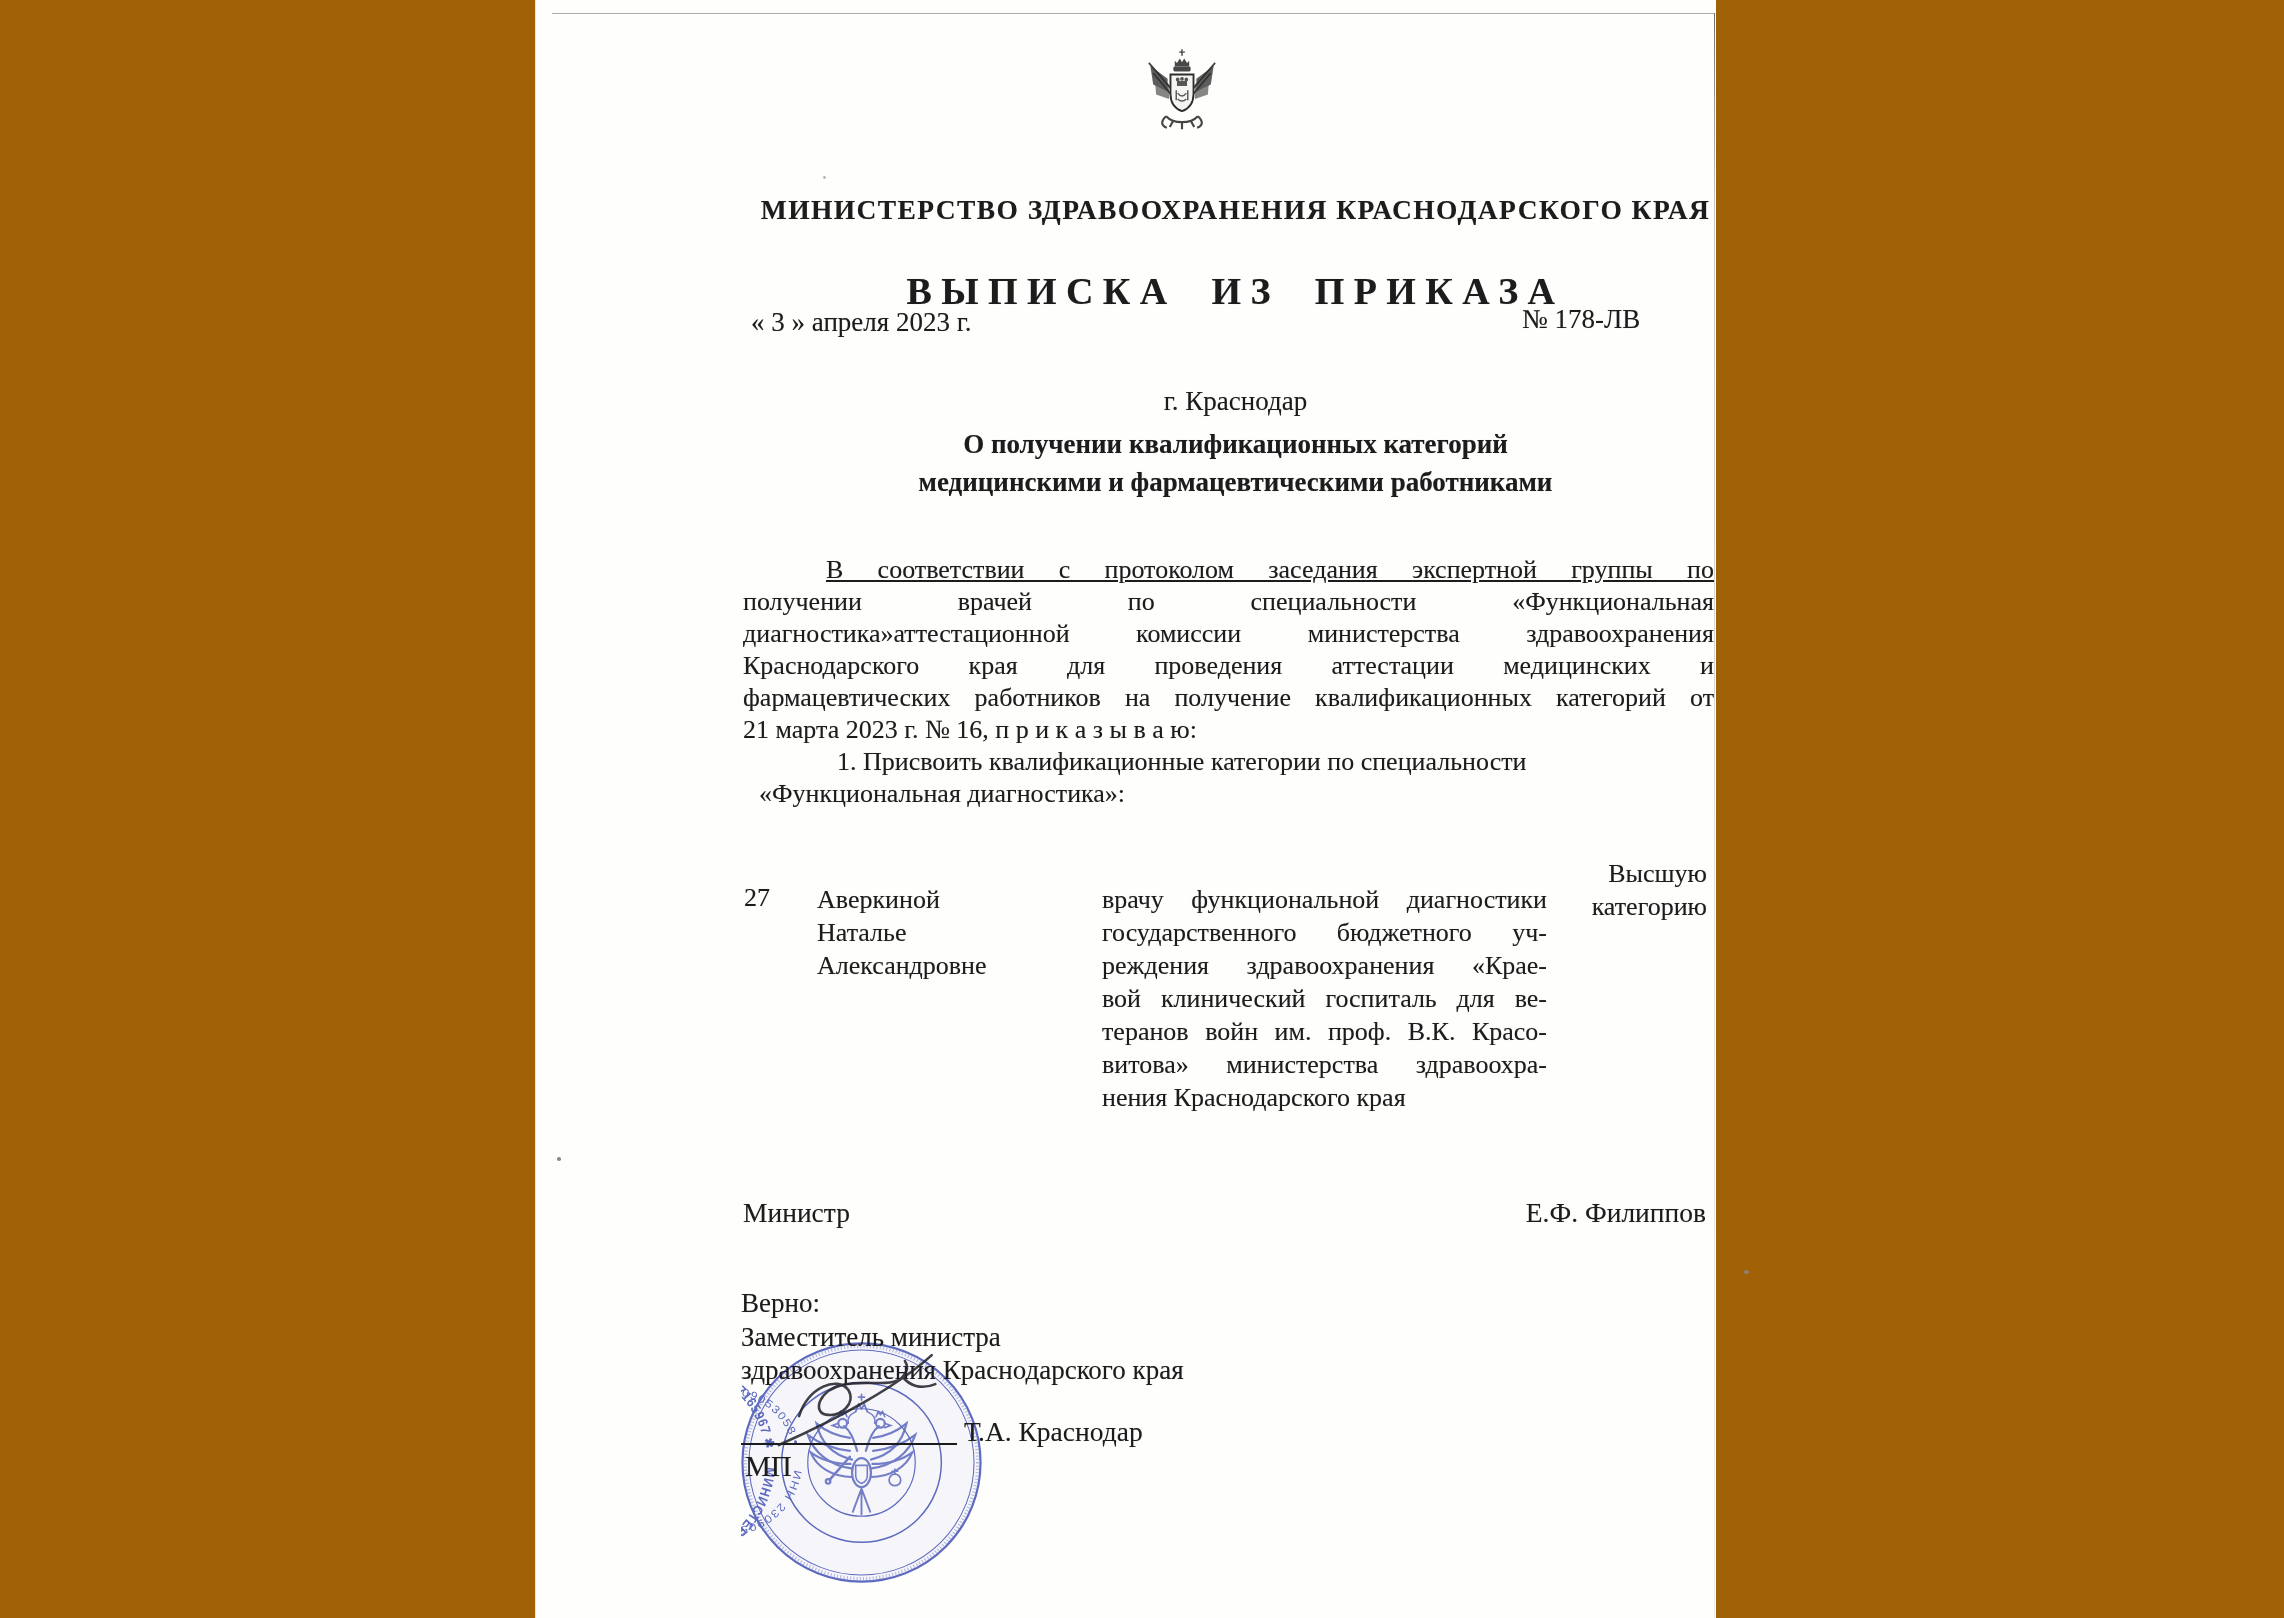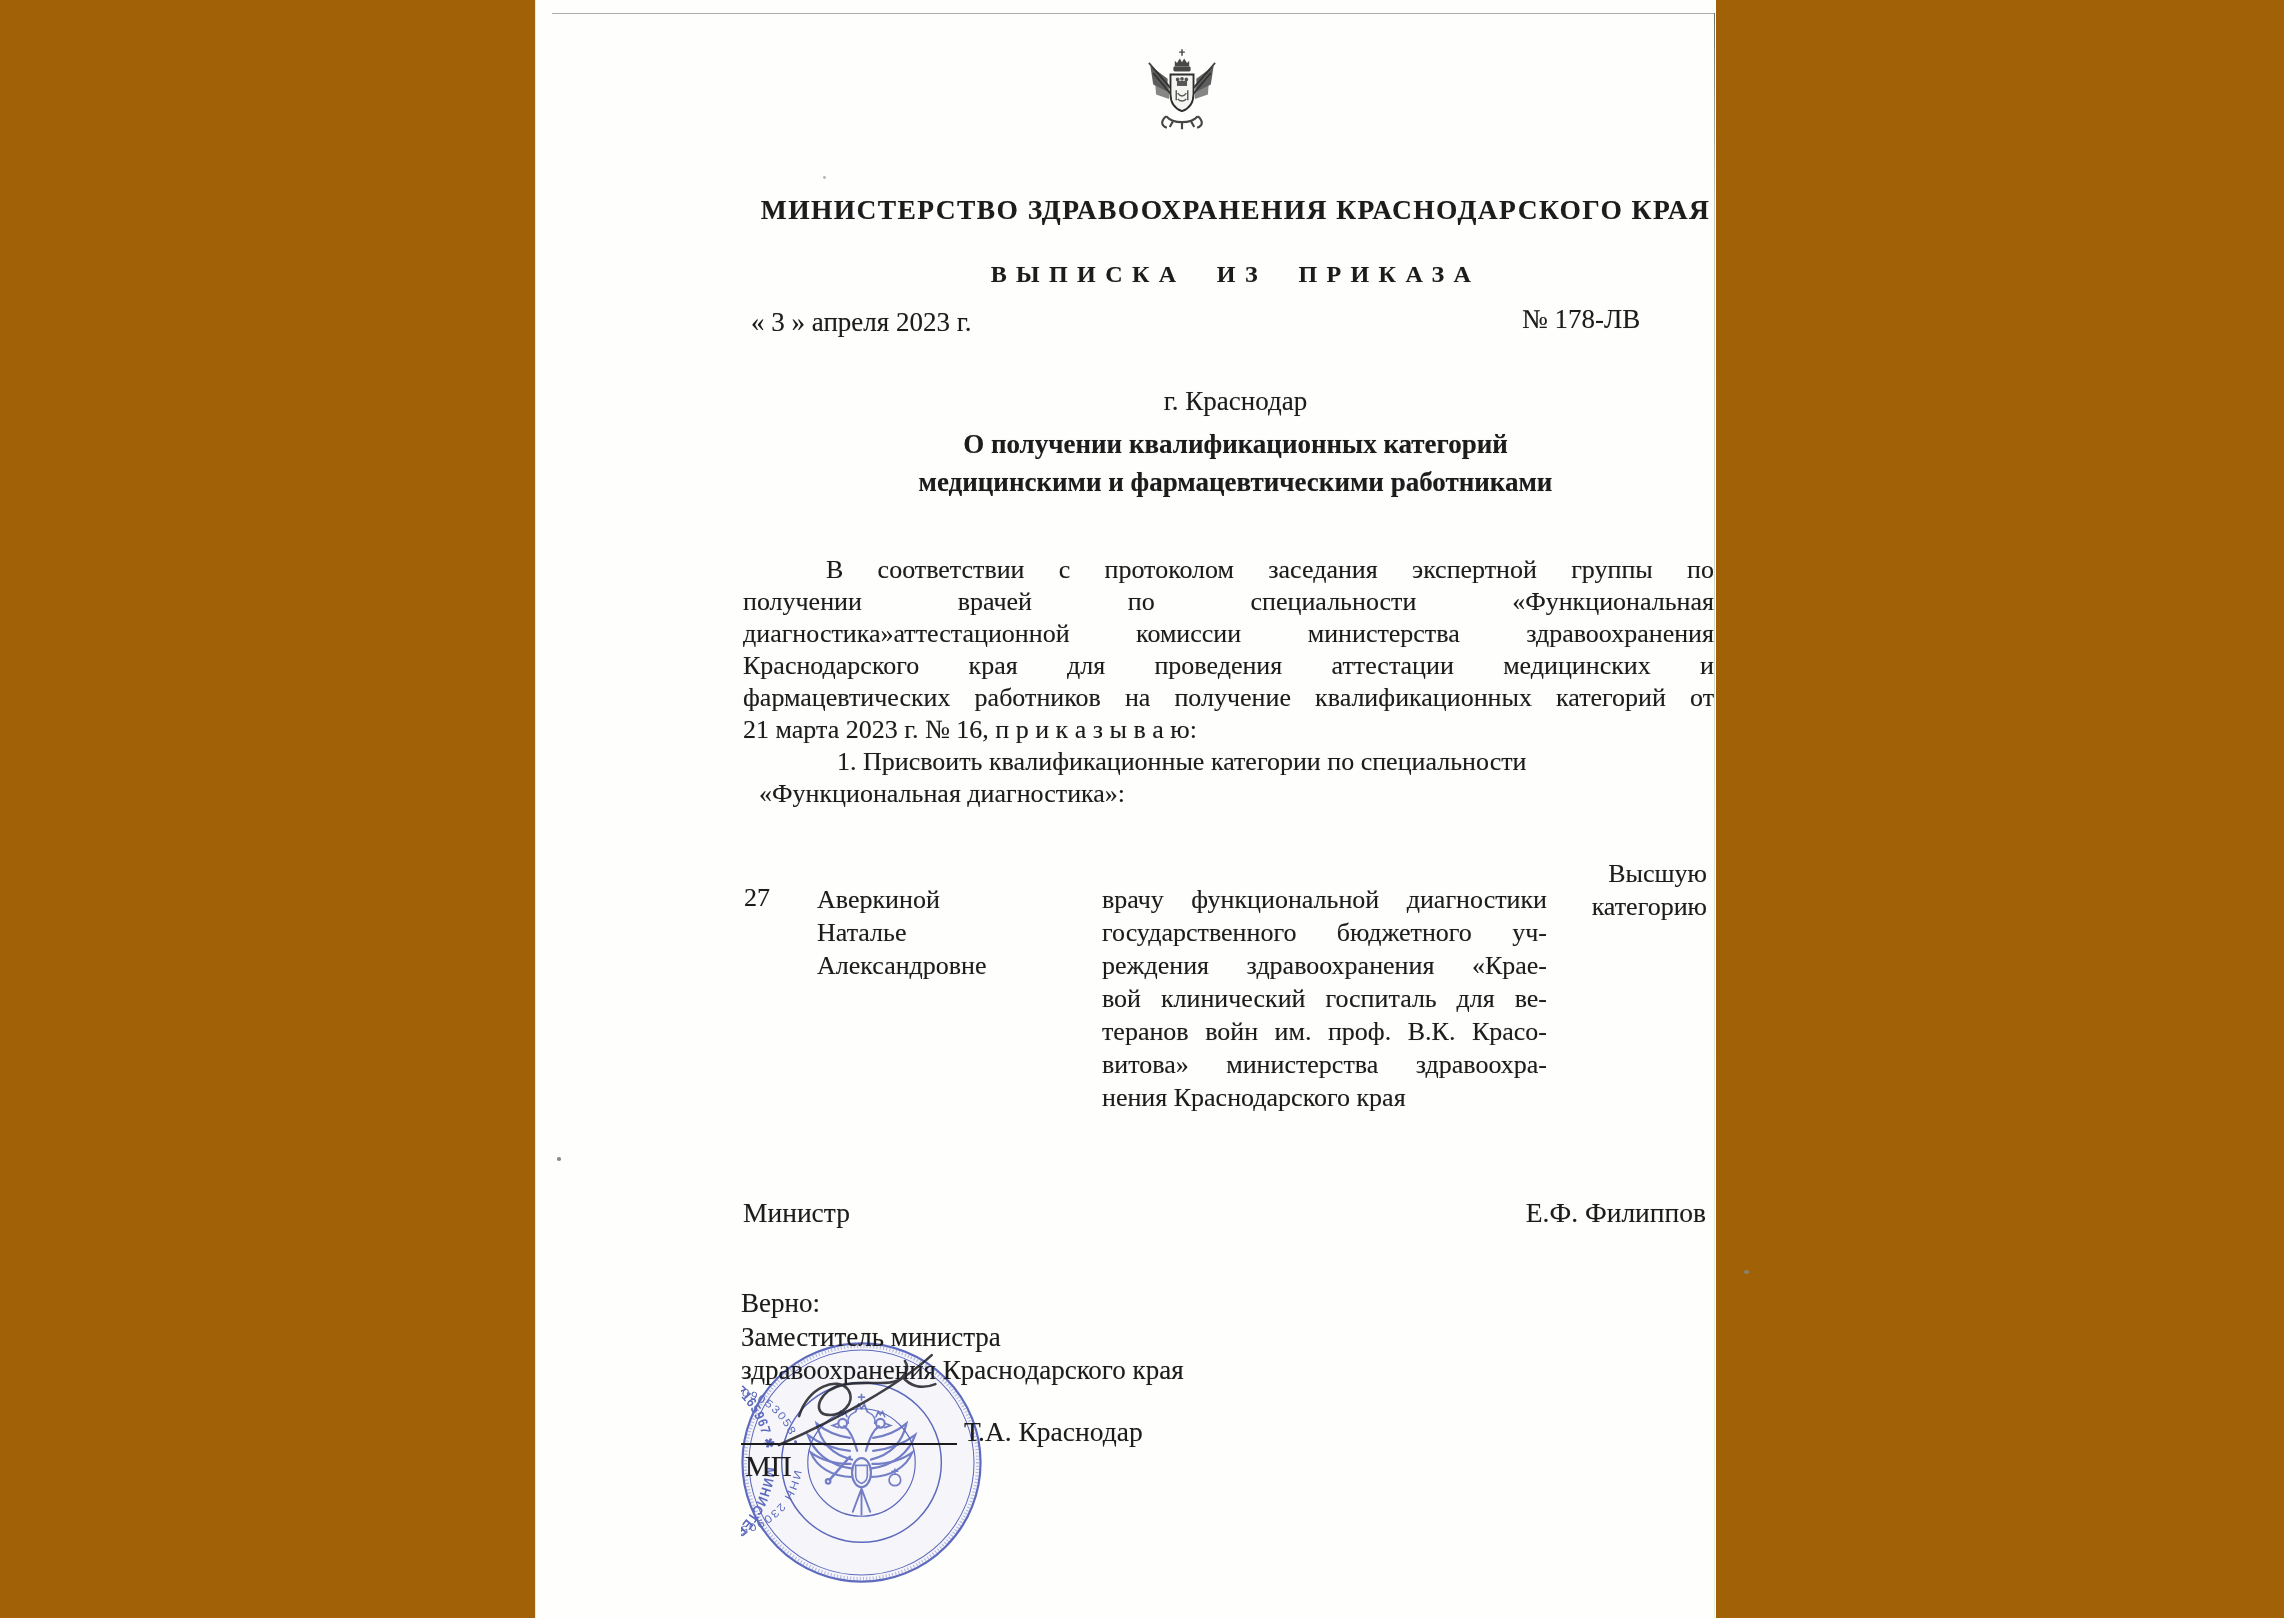--- a/index.html
+++ b/index.html
@@ -14,30 +14,30 @@
     background:#fefefd;
   }
   .page-edge-top{position:absolute;left:552px;top:13px;width:1162px;height:1.4px;background:#8f8f8c;opacity:.75;}
   .page-edge-right{position:absolute;left:1714px;top:13px;width:1.4px;height:1605px;
     background:linear-gradient(#6f6f6c,#c9c9c4 12%,#e2e2dd 60%,#edede8);}
   .page-edge-left{position:absolute;left:535px;top:0;width:1.4px;height:1618px;background:#e8e8e3;}
   .t{position:absolute;line-height:1.18;}
   .soft{text-shadow:0 0 0.7px rgba(45,45,45,.38);}
   .center-block{left:750px;width:971px;text-align:center;}
   .ministry{top:194px;font-weight:bold;font-size:27.5px;letter-spacing:1.4px;}
-  .doctype{top:260px;font-weight:bold;font-size:24px;letter-spacing:9.4px;word-spacing:16px;}
+  .doctype{top:269px;font-weight:bold;font-size:38px;letter-spacing:9.4px;word-spacing:16px;}
   .dateline{left:751px;top:307px;font-size:27px;}
   .numline{left:1522px;top:304px;width:185px;text-align:left;font-size:27px;}
   .placeline{top:356px;font-size:27px;margin-top:30px;}
   .doc-title1{top:429px;font-weight:bold;font-size:27px;}
   .doc-title2{top:467px;font-weight:bold;font-size:27px;}
   .bodypar{left:743px;top:554px;width:971px;font-size:26px;}
   .bodypar > div{line-height:32px;}
   .jline{text-align:justify;text-align-last:justify;}
-  .ind1{padding-left:83px;}
+  .ind1{padding-left:83px;text-decoration:underline;}
   .ind2{padding-left:94px;}
   .ind3{padding-left:16px;}
   .tbl-num{left:744px;top:883px;font-size:26px;}
   .tbl-name{left:817px;top:883px;width:246px;font-size:26px;}
   .tbl-name > div{line-height:33px;}
   .tbl-desc{left:1102px;top:883px;width:445px;font-size:26px;}
   .tbl-desc > div{line-height:33px;}
   .tbl-cat{left:1562px;top:857px;width:145px;text-align:right;font-size:26px;}
   .tbl-cat > div{line-height:33px;}
   .minister-label{left:743px;top:1197px;font-size:27.5px;}

